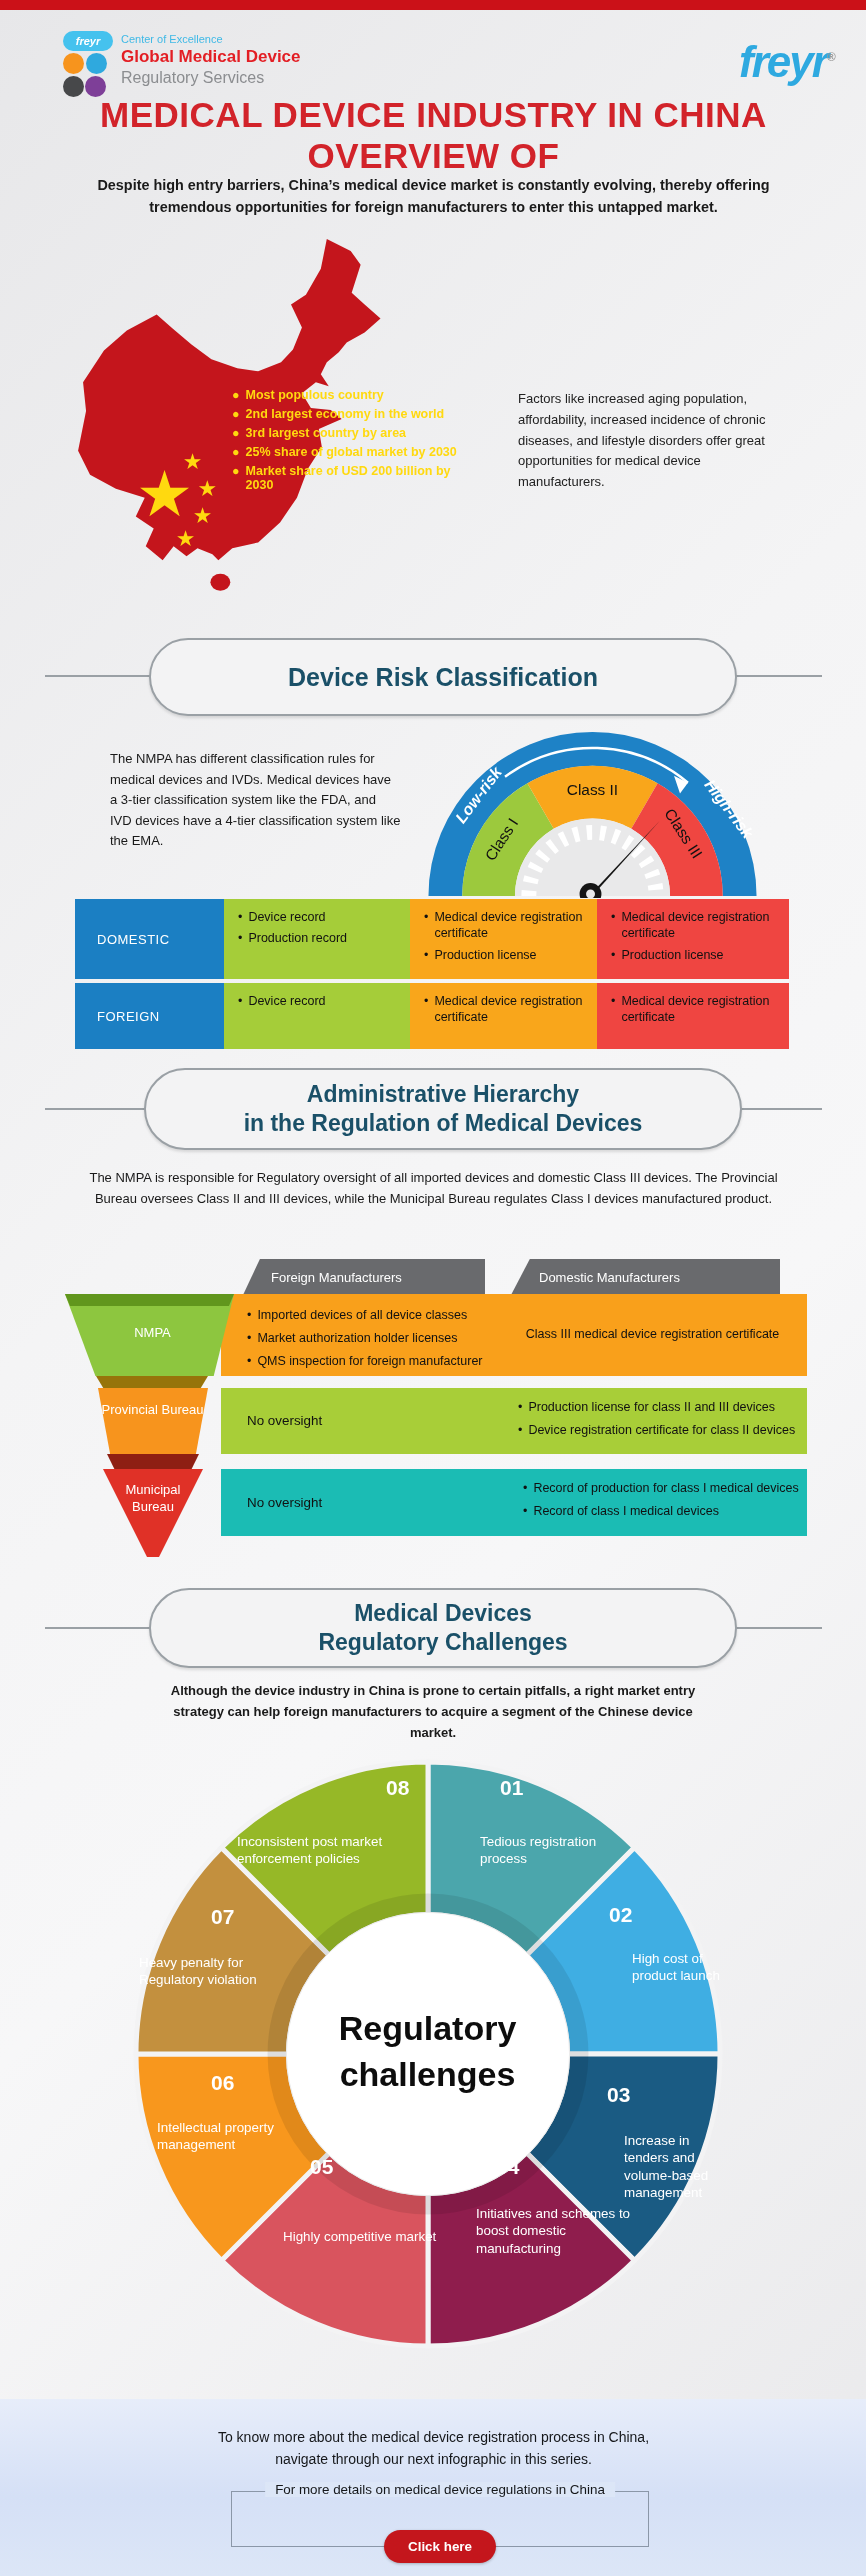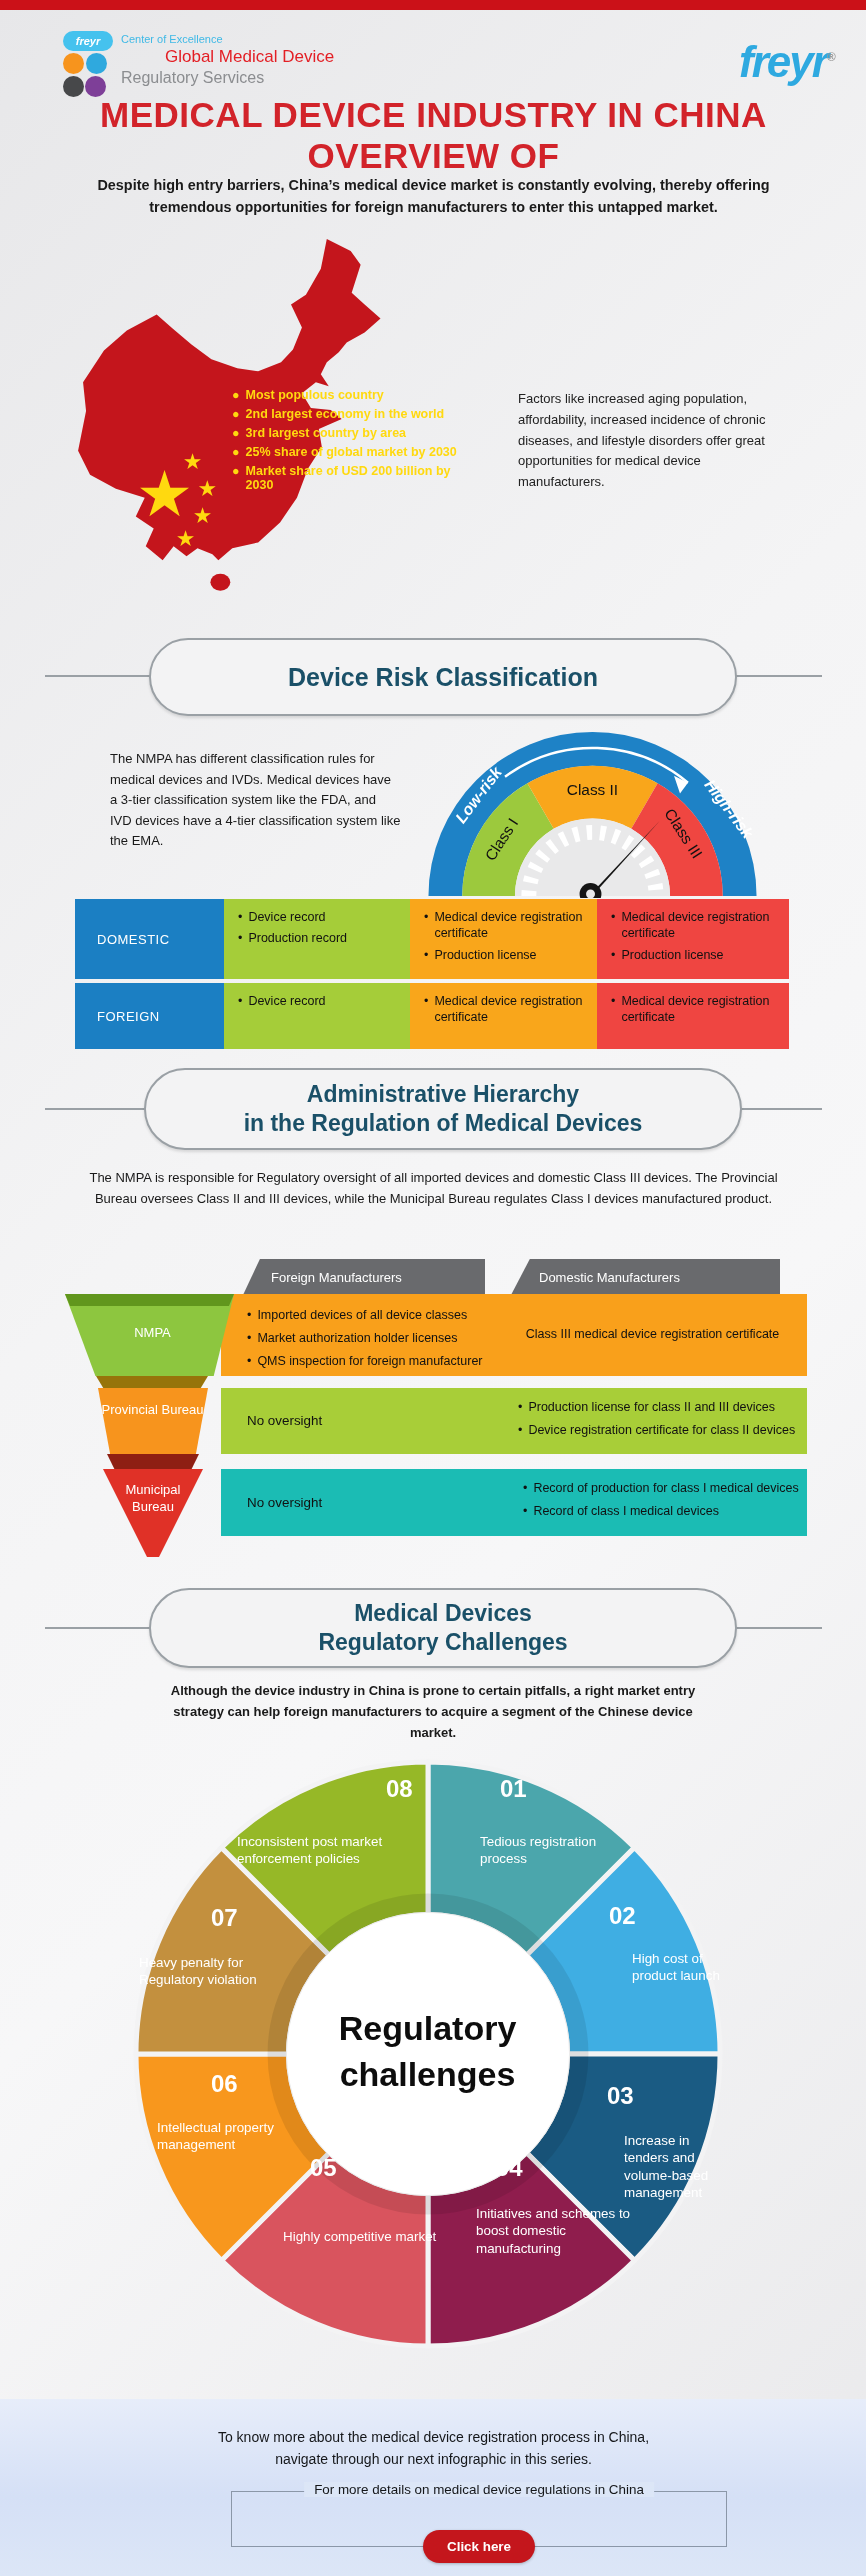--- a/index.html
+++ b/index.html
@@ -8,21 +8,21 @@
         background:linear-gradient(135deg,#e7e7e9 0%,#f4f4f5 40%,#f7f7f8 60%,#e9e9eb 100%);
         font-family:"Liberation Sans",sans-serif;padding-left:17px;}
   .topbar{position:absolute;left:0;top:0;width:100%;height:10px;background:#cb1118;}
 
   
   .logo-oval{position:absolute;left:63px;top:31px;width:50px;height:20px;border-radius:10px;
              background:#45c2ee;color:#fff;font-size:11px;font-style:italic;font-weight:bold;
              display:flex;align-items:center;justify-content:center;}
   .dot{position:absolute;width:21px;height:21px;border-radius:50%;}
   .coe{position:absolute;left:121px;top:33px;font-size:11px;color:#3fb9e6;}
-  .brand1{position:absolute;left:121px;top:47px;font-size:17px;font-weight:normal;color:#e31e24;margin-left:44px;}
+  .brand1{position:absolute;left:121px;top:47px;font-size:17px;font-weight:bold;color:#e31e24;}
   .brand2{position:absolute;left:121px;top:69px;font-size:16px;color:#8b8d90;}
   .freyr{position:absolute;left:739px;top:40px;font-size:44px;font-weight:bold;font-style:italic;
          color:#2ea9e0;letter-spacing:-2px;line-height:1;}
   .freyr sup{font-size:12px;color:#9a9a9a;letter-spacing:0;}
 
   
   .h1{position:absolute;left:0;top:94px;width:100%;text-align:center;color:#d2232a;
       font-weight:bold;font-size:35px;line-height:1.18;letter-spacing:0.5px;}
   .sub{position:absolute;left:85px;top:175px;width:697px;text-align:center;color:#1a1a1a;
        font-weight:bold;font-size:14.4px;line-height:1.5;}
@@ -73,31 +73,31 @@
   .fun-label{position:absolute;color:#fff;font-size:13px;text-align:center;line-height:1.3;}
   .hcell{position:absolute;font-size:12.5px;color:#111;line-height:1.35;}
   .hcell .li{margin-bottom:6px;}
   .no-ov{font-size:13.4px;color:#111;}
 
   
   .chal-intro{position:absolute;left:149px;top:1681px;width:568px;text-align:center;
               font-size:13px;line-height:1.6;color:#1a1a1a;font-weight:bold;}
   .wheel{position:absolute;left:129px;top:1755px;width:598px;height:598px;}
   .wheel svg{position:absolute;left:0;top:0;}
-  .wnum{position:absolute;color:#fff;font-size:24px;font-weight:bold;line-height:1;}
+  .wnum{position:absolute;color:#fff;font-size:21px;font-weight:bold;line-height:1;}
   .wlab{position:absolute;color:#fff;font-size:13.4px;line-height:1.3;}
   .wcenter{position:absolute;left:149px;top:251px;width:299px;text-align:center;color:#0d0d0d;
            font-size:34px;font-weight:bold;line-height:1.35;}
 
   
   .footer{position:absolute;left:0;top:2399px;width:867px;height:177px;
           background:linear-gradient(180deg,#e7edfa 0%,#d5e0f6 55%,#dce6f7 100%);}
   .f-text{position:absolute;left:85px;top:28px;width:697px;text-align:center;font-size:14px;
           line-height:1.55;color:#15171a;}
-  .f-box{position:absolute;left:231px;top:92px;width:496px;height:56px;border:1px solid #8b97a8;}
+  .f-box{position:absolute;left:231px;top:92px;width:418px;height:56px;border:1px solid #8b97a8;}
   .f-box-title{position:absolute;top:-10px;left:50%;transform:translateX(-50%);background:#dce6f7;
                padding:0 10px;font-size:13.4px;color:#15171a;white-space:nowrap;}
   .f-btn{position:absolute;bottom:-17px;left:50%;transform:translateX(-50%);background:#c4161c;
          color:#fff;font-size:13.4px;font-weight:bold;padding:9px 24px;border-radius:18px;
          border:none;cursor:pointer;box-shadow:0 1px 3px rgba(0,0,0,.25);}
   .li{display:flex;gap:6px;}
   .li-m{flex:0 0 auto;}
 </style>
 </head>
 <body>

